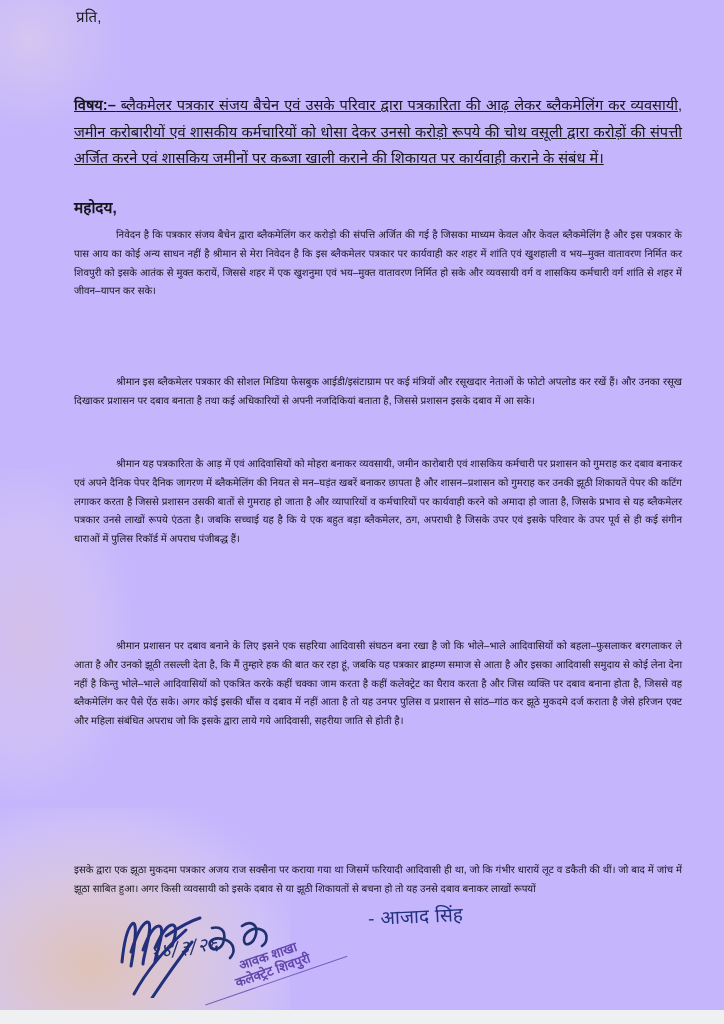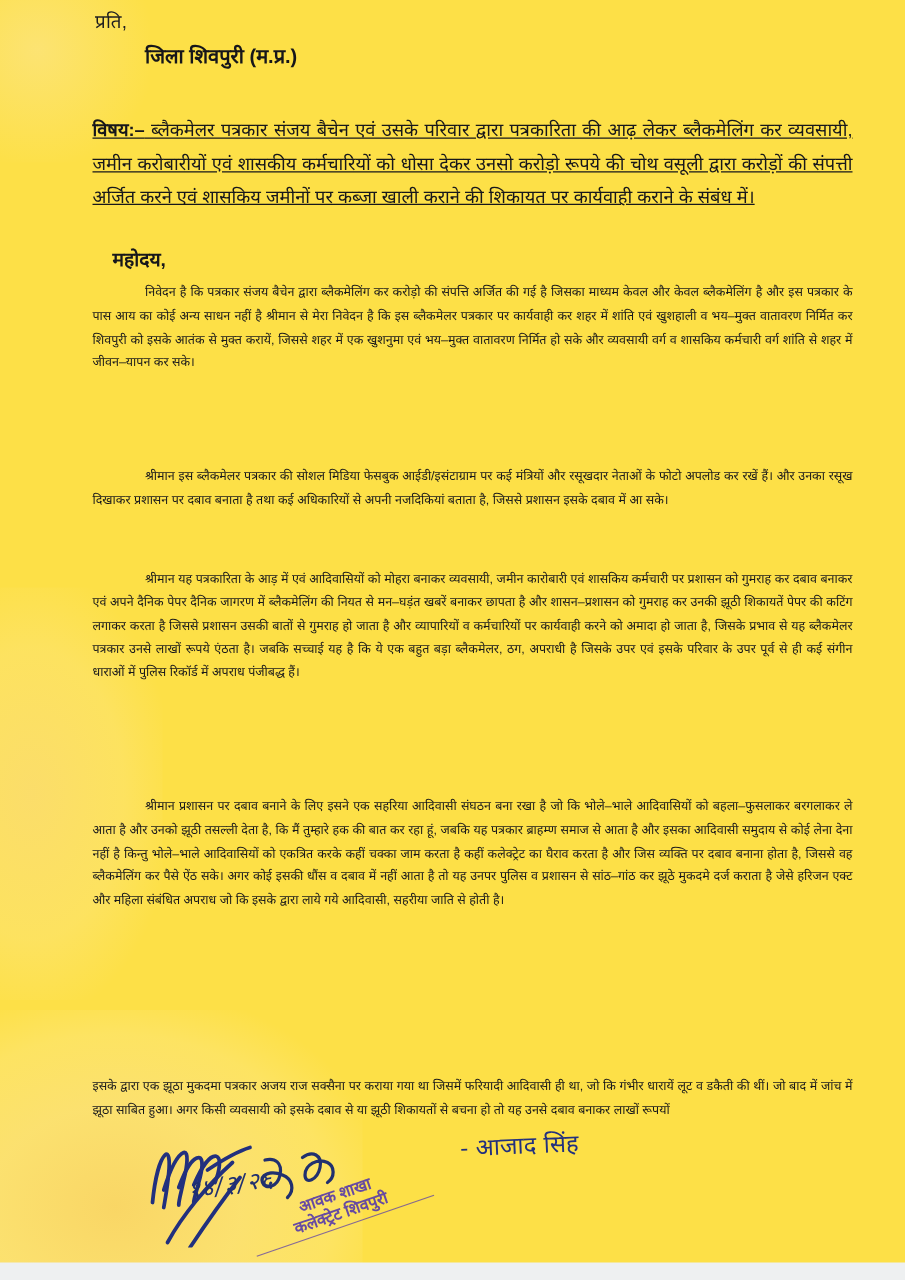--- a/index.html
+++ b/index.html
@@ -11,21 +11,21 @@
     width: 724px;
     height: 1024px;
     overflow: hidden;
     font-family: "Liberation Sans", "DejaVu Sans", sans-serif;
   }
 
   .page {
     position: relative;
     width: 724px;
     height: 1024px;
-    background: #fde047;
+    background: #c4b5fd;
     overflow: hidden;
   }
 
   
   .tint-bottom-left {
     position: absolute;
     left: -40px;
     bottom: 6px;
     width: 330px;
     height: 210px;
@@ -110,21 +110,20 @@
   }
   .subject b { font-weight: 700; }
 
   .salutation {
     position: absolute;
     left: 74px;
     top: 197px;
     font-size: 15.4px;
     font-weight: 700;
     color: #17171b;
-    margin-left: 16px;
   }
 
   .para {
     position: absolute;
     left: 74px;
     width: 608px;
     font-size: 10px;
     line-height: 1.88;
     color: #17171b;
     text-align: justify;
@@ -200,21 +199,20 @@
 
   <div class="tint-top-left"></div>
   <div class="tint-mid-left"></div>
   <div class="tint-bottom-left"></div>
 
   <div class="body-wrap">
 
     <div class="line-to">प्रति,</div>
 
     <div class="addressee">
-      <div>जिला शिवपुरी (म.प्र.)</div>
     </div>
 
     <div class="subject">
       <b>विषय:–</b><span> ब्लैकमेलर पत्रकार संजय बैचेन एवं उसके परिवार द्वारा पत्रकारिता की आढ़ लेकर ब्लैकमेलिंग कर व्यवसायी, जमीन करोबारीयों एवं शासकीय कर्मचारियों को धोसा देकर उनसो करोड़ो रूपये की चोथ वसूली द्वारा करोड़ों की संपत्ती अर्जित करने एवं शासकिय जमीनों पर कब्जा खाली कराने की शिकायत पर कार्यवाही कराने के संबंध में।</span>
     </div>
 
     <div class="salutation">महोदय,</div>
 
     <div class="para indent" style="top:226px;">निवेदन है कि पत्रकार संजय बैचेन द्वारा ब्लैकमेलिंग कर करोड़ो की संपत्ति अर्जित की गई है जिसका माध्यम केवल और केवल ब्लैकमेलिंग है और इस पत्रकार के पास आय का कोई अन्य साधन नहीं है श्रीमान से मेरा निवेदन है कि इस ब्लैकमेलर पत्रकार पर कार्यवाही कर शहर में शांति एवं खुशहाली व भय–मुक्त वातावरण निर्मित कर शिवपुरी को इसके आतंक से मुक्त करायें, जिससे शहर में एक खुशनुमा एवं भय–मुक्त वातावरण निर्मित हो सके और व्यवसायी वर्ग व शासकिय कर्मचारी वर्ग शांति से शहर में जीवन–यापन कर सके।</div>
     <div class="para indent" style="top:373px;">श्रीमान इस ब्लैकमेलर पत्रकार की सोशल मिडिया फेसबुक आईडी/इसंटाग्राम पर कई मंत्रियों और रसूखदार नेताओं के फोटो अपलोड कर रखें हैं। और उनका रसूख दिखाकर प्रशासन पर दबाव बनाता है तथा कई अधिकारियों से अपनी नजदिकियां बताता है, जिससे प्रशासन इसके दबाव में आ सके।</div>

